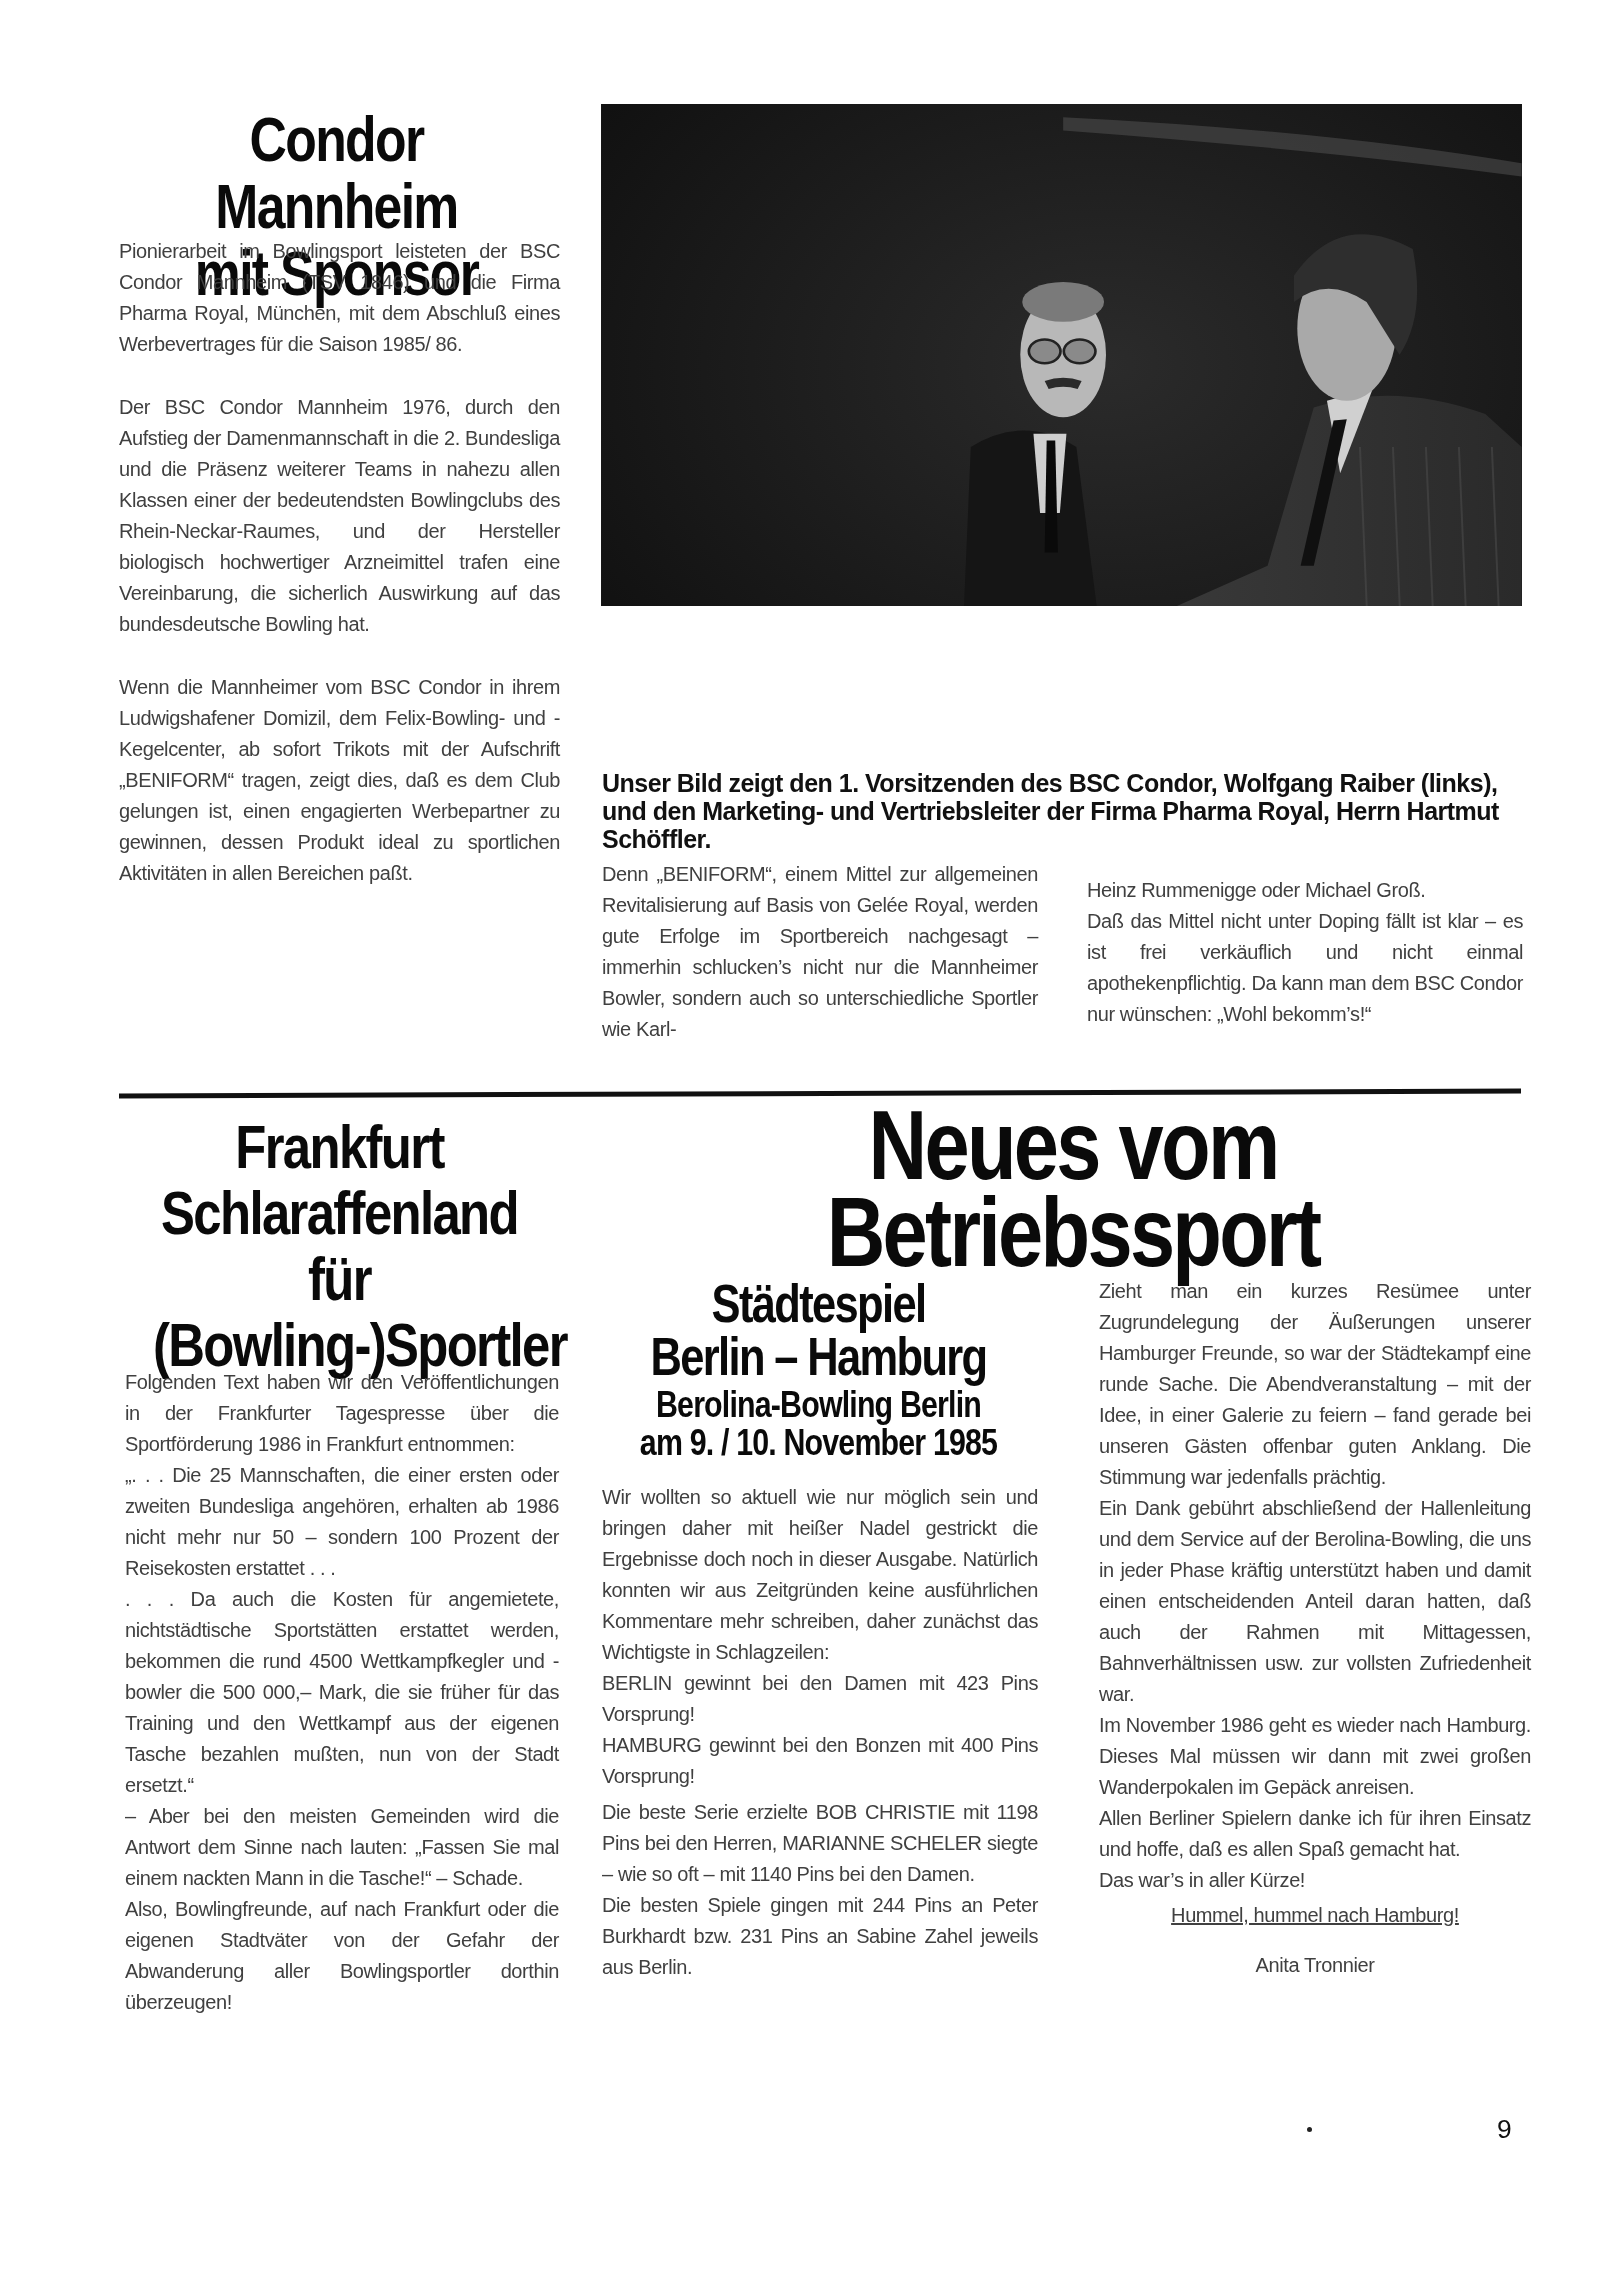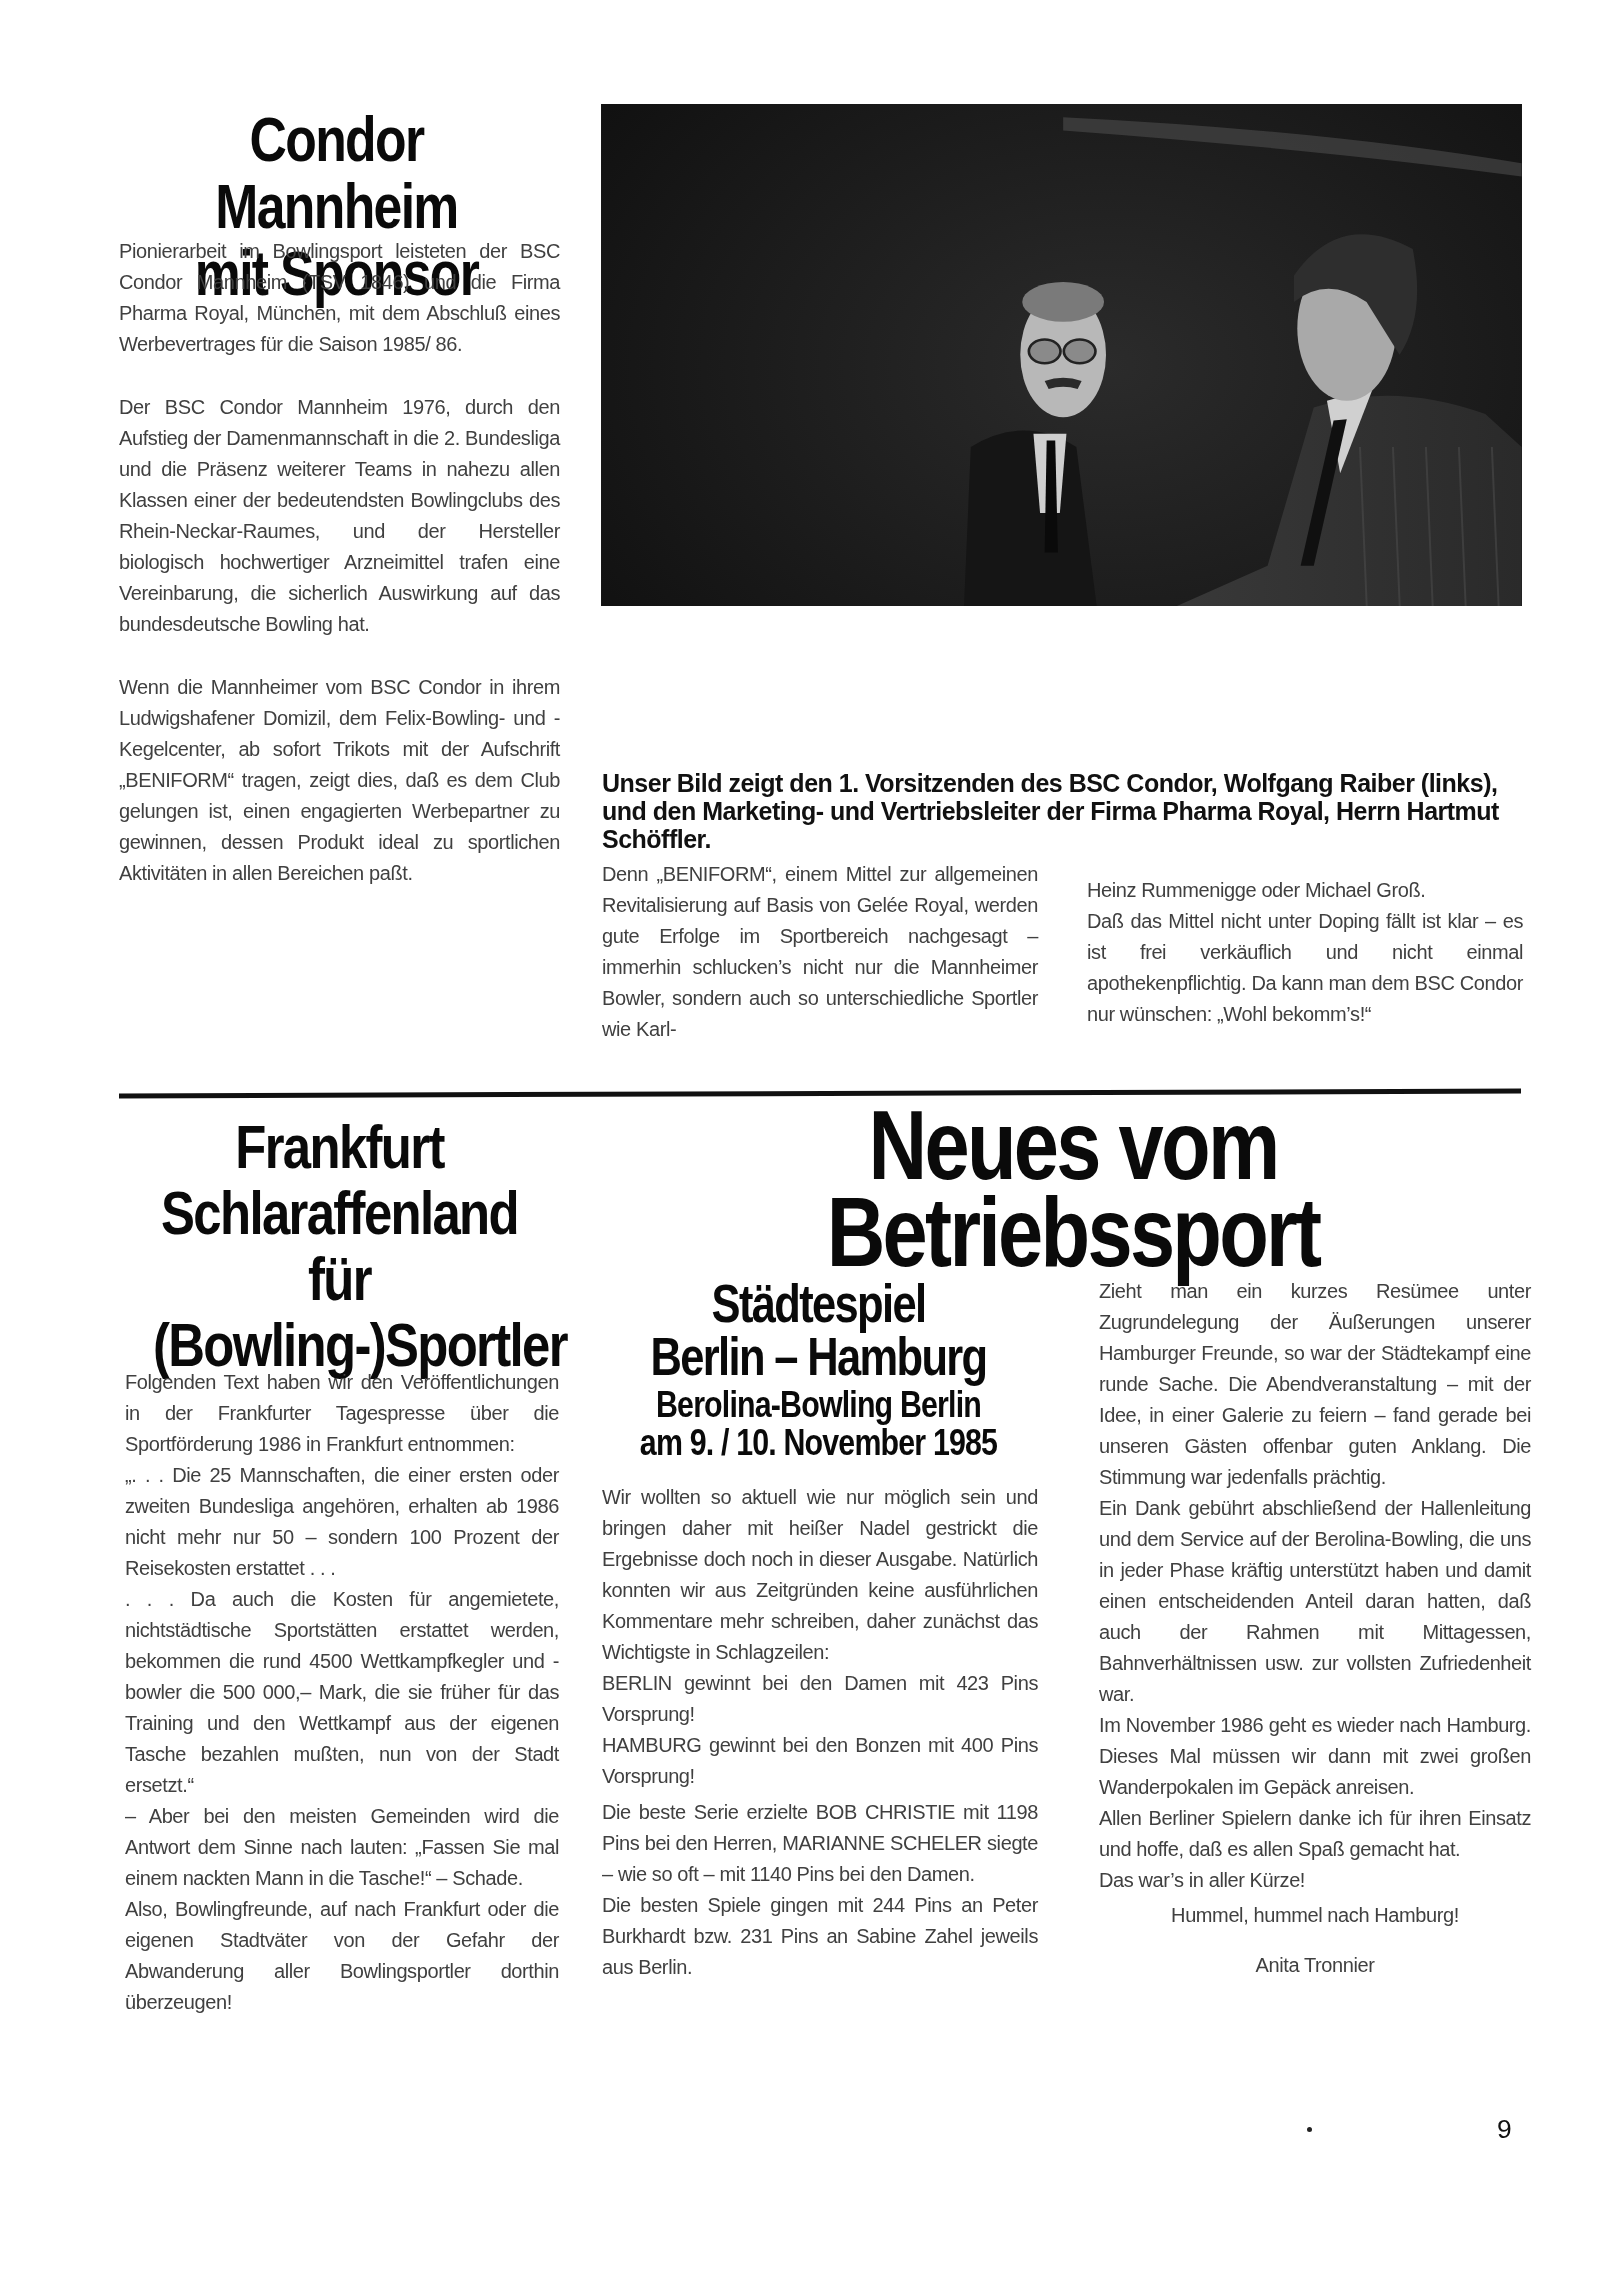--- a/index.html
+++ b/index.html
@@ -148,19 +148,19 @@
   <p class="smallgap">Die beste Serie erzielte BOB CHRISTIE mit 1198 Pins bei den Herren, MARIANNE SCHELER siegte – wie so oft – mit 1140 Pins bei den Damen.</p>
   <p style="text-align-last:left;">Die besten Spiele gingen mit 244 Pins an Peter Burkhardt bzw. 231 Pins an Sabine Zahel jeweils aus Berlin.</p>
 </div>
 
 <div class="abs body-text" style="left:1099px; top:1276px; width:432px;">
   <p>Zieht man ein kurzes Resümee unter Zugrundelegung der Äußerungen unserer Hamburger Freunde, so war der Städtekampf eine runde Sache. Die Abendveranstaltung – mit der Idee, in einer Galerie zu feiern – fand gerade bei unseren Gästen offenbar guten Anklang. Die Stimmung war jedenfalls prächtig.</p>
   <p>Ein Dank gebührt abschließend der Hallenleitung und dem Service auf der Berolina-Bowling, die uns in jeder Phase kräftig unterstützt haben und damit einen entscheidenden Anteil daran hatten, daß auch der Rahmen mit Mittagessen, Bahnverhältnissen usw. zur vollsten Zufriedenheit war.</p>
   <p>Im November 1986 geht es wieder nach Hamburg. Dieses Mal müssen wir dann mit zwei großen Wanderpokalen im Gepäck anreisen.</p>
   <p>Allen Berliner Spielern danke ich für ihren Einsatz und hoffe, daß es allen Spaß gemacht hat.</p>
   <p>Das war’s in aller Kürze!</p>
-  <p class="center" style="margin-top:4px; text-align:center;">Hummel, hummel nach Hamburg!</p>
+  <p class="center" style="margin-top:4px; text-align:center;text-decoration:underline;">Hummel, hummel nach Hamburg!</p>
   <p class="right" style="margin-top:19px; text-align:center;">Anita Tronnier</p>
 </div>
 
 <div class="abs" style="left:1497px; top:2114px; font-size:26.4px; color:#111;">9</div>
 <div class="abs" style="left:1307px; top:2127px; width:5.3px; height:5.3px; border-radius:50%; background:#222;"></div>
 
 
 </body></html>

